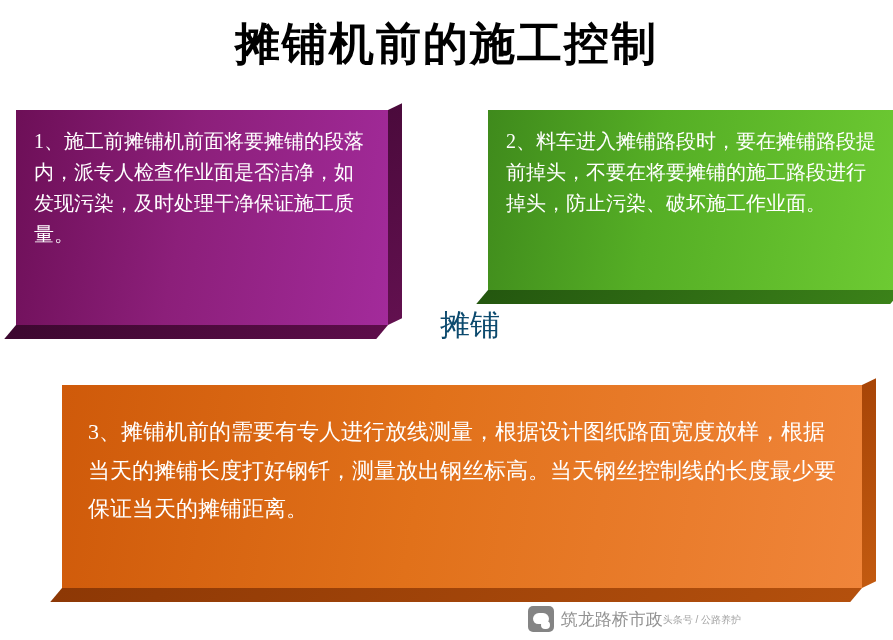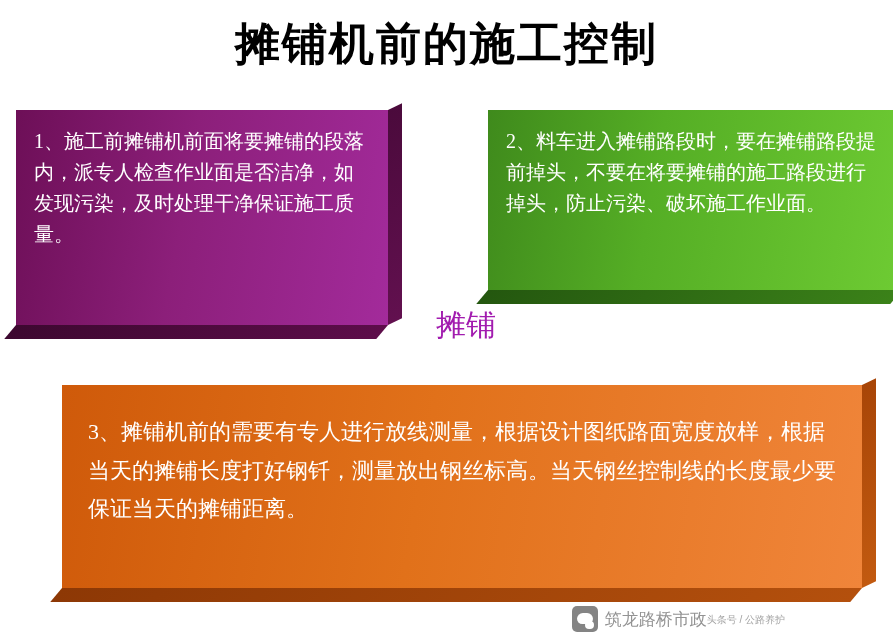--- a/index.html
+++ b/index.html
@@ -13,21 +13,20 @@
     font-family: "Liberation Serif", "DejaVu Serif", serif;
     overflow: hidden;
     position: relative;
   }
   #slide {
     position: absolute;
     left: 0; top: 0;
     width: 753px;
     height: 640px;
     background: #ffffff;
-    padding-left: 44px;
   }
 
   
   #title {
     position: absolute;
     left: 0;
     top: 14px;
     width: 893px;
     text-align: center;
     font-size: 45px;
@@ -143,26 +142,26 @@
 
   #box3 .face {
     padding: 28px 26px;
     font-size: 22px;
     line-height: 1.75;
   }
 
   
   #center-label {
     position: absolute;
-    left: 356px;
+    left: 400px;
     top: 305px;
     width: 140px;
-    text-align: right;
+    text-align: center;
     font-size: 30px;
-    color: #a21caf;
+    color: #0c4a6e;
     line-height: 1.35;
     font-family: "Liberation Serif", "DejaVu Serif", serif;
   }
 
   
   #watermark {
     position: absolute;
     right: 12px;
     bottom: 8px;
     display: flex;

